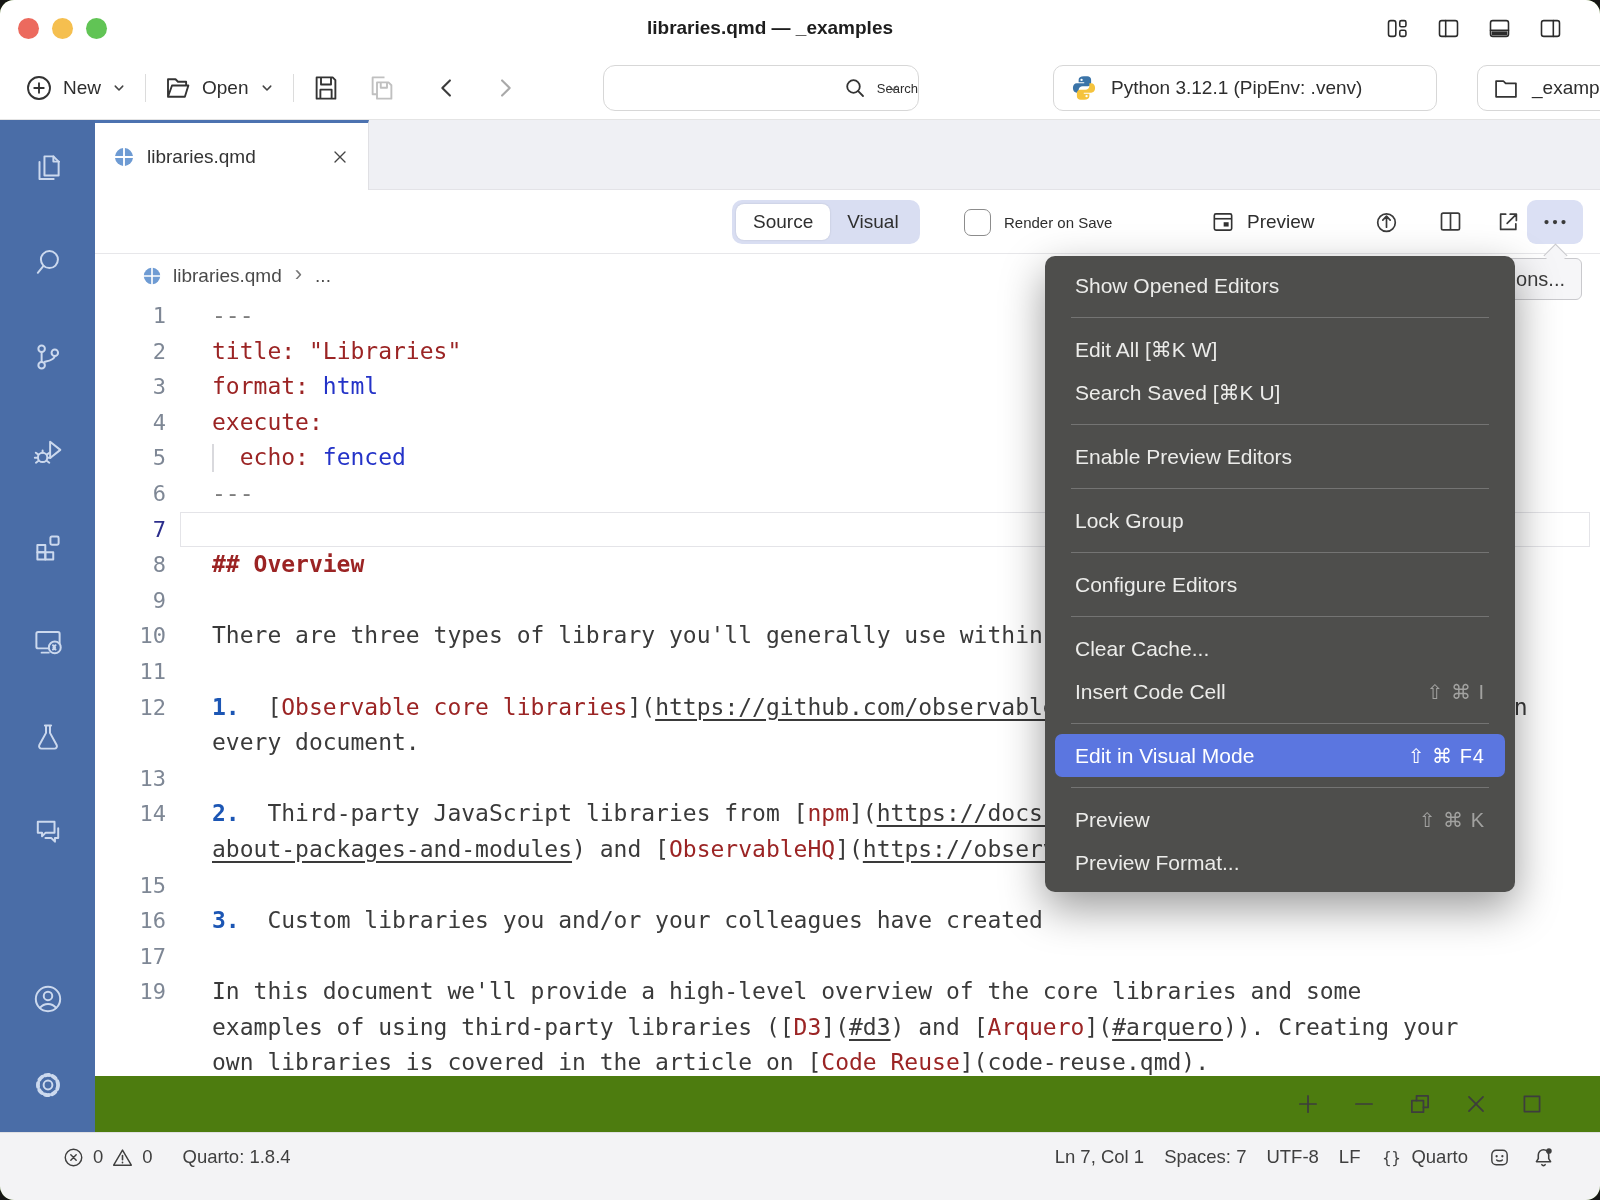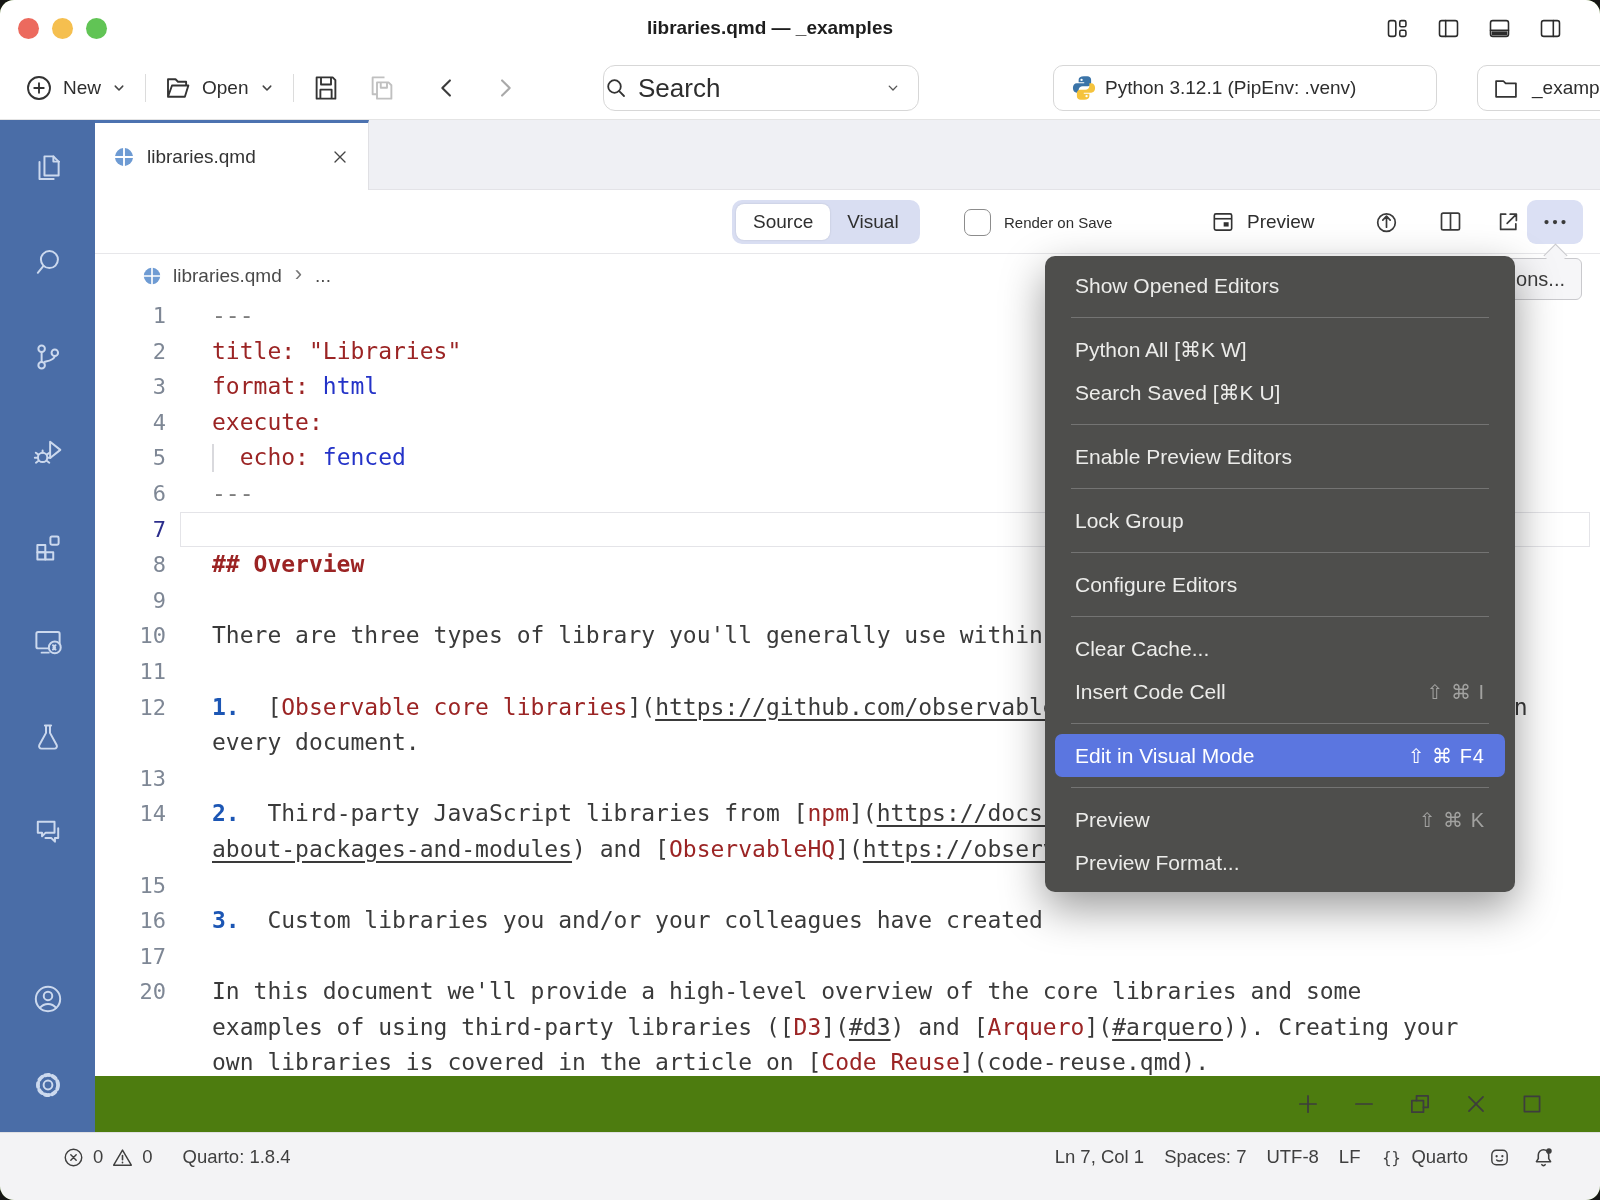--- a/index.html
+++ b/index.html
@@ -20,24 +20,24 @@
   .toolbar{position:absolute;top:56px;left:0;right:0;height:64px;background:#fff;border-bottom:1px solid #e4e4e4;box-sizing:border-box;}
   .tb-left{position:absolute;left:24px;top:0;height:63px;display:flex;align-items:center;}
   .tb-btn{display:flex;align-items:center;gap:9px;color:#2e2e2e;font-size:19px;}
   .tb-btn .ic{width:30px;height:30px;color:#333;}
   .tb-btn .caret{width:18px;height:18px;color:#444;}
   .tb-sep{width:1px;height:28px;background:#dcdcdc;margin:0 17px;}
   .icon-btn{width:30px;height:30px;color:#333;}
   .icon-btn.dim{color:#c0c0c0;}
   .nav-back{margin-left:36px;color:#3c3c3c;width:28px;height:28px;}
   .nav-fwd{margin-left:30px;color:#a9a9a9;width:28px;height:28px;}
-  .search-box{position:absolute;left:603px;top:9px;width:316px;height:46px;border:1.5px solid #d7d7d7;border-radius:12px;box-sizing:border-box;display:flex;align-items:center;justify-content:flex-start;gap:10px;color:#2e2e2e;font-size:26px;background:#fff;}
+  .search-box{position:absolute;left:603px;top:9px;width:316px;height:46px;border:1.5px solid #d7d7d7;border-radius:12px;box-sizing:border-box;display:flex;align-items:center;justify-content:flex-end;gap:10px;color:#2e2e2e;font-size:13px;background:#fff;}
   .search-box .mag{width:24px;height:24px;color:#333;}
   .search-box .caret{position:absolute;right:16px;width:18px;height:18px;color:#555;}
-  .interp{position:absolute;left:1053px;top:9px;width:384px;height:46px;border:1.5px solid #d7d7d7;border-radius:10px;box-sizing:border-box;display:flex;align-items:center;gap:7px;padding:0 16px;font-size:19px;color:#2e2e2e;background:#fff;}
+  .interp{position:absolute;left:1053px;top:9px;width:384px;height:46px;border:1.5px solid #d7d7d7;border-radius:10px;box-sizing:border-box;display:flex;align-items:center;gap:13px;padding:0 16px;font-size:19px;color:#2e2e2e;background:#fff;}
   .interp .ic{width:28px;height:28px;}
   .workspace{position:absolute;left:1477px;top:9px;width:160px;height:46px;border:1.5px solid #d7d7d7;border-radius:10px;box-sizing:border-box;display:flex;align-items:center;gap:12px;padding:0 14px;font-size:19px;color:#2e2e2e;background:#fff;overflow:hidden;white-space:nowrap;}
   .workspace .ic{width:28px;height:28px;color:#333;}
 
   
   .activitybar{position:absolute;top:120px;left:0;width:95px;bottom:68px;background:#4a6da7;display:flex;flex-direction:column;align-items:center;padding:30px 0;box-sizing:border-box;}
   .ab-top{display:flex;flex-direction:column;gap:61px;}
   .ab-bottom{margin-top:auto;display:flex;flex-direction:column;gap:52px;}
   .ab-item{width:34px;height:34px;color:#ccd9ee;cursor:pointer;}
 
@@ -390,21 +390,21 @@
       <div class="code-row"><div class="gutter">10</div><div class="line"><span class="seg-plain">There are three types of library you'll generally use within OJS:</span></div></div>
       <div class="code-row"><div class="gutter">11</div><div class="line"></div></div>
       <div class="code-row"><div class="gutter">12</div><div class="line"><span class="seg-num">1.</span><span class="seg-plain">  [</span><span class="seg-red">Observable core libraries</span><span class="seg-plain">](</span><span class="seg-url">https://github.com/observablehq/stdlib</span><span class="seg-plain">) implicitly available in</span></div></div>
       <div class="code-row"><div class="gutter"></div><div class="line"><span class="seg-plain">every document.</span></div></div>
       <div class="code-row"><div class="gutter">13</div><div class="line"></div></div>
       <div class="code-row"><div class="gutter">14</div><div class="line"><span class="seg-num">2.</span><span class="seg-plain">  Third-party JavaScript libraries from [</span><span class="seg-red">npm</span><span class="seg-plain">](</span><span class="seg-url">https://docs.npmjs.com/</span></div></div>
       <div class="code-row"><div class="gutter"></div><div class="line"><span class="seg-url">about-packages-and-modules</span><span class="seg-plain">) and [</span><span class="seg-red">ObservableHQ</span><span class="seg-plain">](</span><span class="seg-url">https://observablehq.com</span><span class="seg-plain">)</span></div></div>
       <div class="code-row"><div class="gutter">15</div><div class="line"></div></div>
       <div class="code-row"><div class="gutter">16</div><div class="line"><span class="seg-num">3.</span><span class="seg-plain">  Custom libraries you and/or your colleagues have created</span></div></div>
       <div class="code-row"><div class="gutter">17</div><div class="line"></div></div>
-      <div class="code-row"><div class="gutter">20</div><div class="line"><span class="seg-plain">In this document we'll provide a high-level overview of the core libraries and some</span></div></div>
+      <div class="code-row"><div class="gutter">19</div><div class="line"><span class="seg-plain">In this document we'll provide a high-level overview of the core libraries and some</span></div></div>
       <div class="code-row"><div class="gutter"></div><div class="line"><span class="seg-plain">examples of using third-party libraries ([</span><span class="seg-red">D3</span><span class="seg-plain">](</span><span class="seg-url">#d3</span><span class="seg-plain">) and [</span><span class="seg-red">Arquero</span><span class="seg-plain">](</span><span class="seg-url">#arquero</span><span class="seg-plain">)). Creating your</span></div></div>
       <div class="code-row"><div class="gutter"></div><div class="line"><span class="seg-plain">own libraries is covered in the article on [</span><span class="seg-red">Code Reuse</span><span class="seg-plain">](code-reuse.qmd).</span></div></div>
     </div>
 
   <div class="panel-actions" style="bottom:68px;height:56px;top:auto;" id="panel-actions">
       <span class="ic">
         <svg viewBox="0 0 24 24" fill="none" stroke="currentColor" stroke-width="1.4" stroke-linecap="round" stroke-linejoin="round">
           <path d="M12 4.5v15M4.5 12h15" stroke-width="1.6"></path>
         </svg>
       </span>
@@ -500,21 +500,21 @@
       <span>More Actions...</span>
     </div>
   <div class="tooltip-notch"></div>
 
   <div class="ctx-menu" id="ctx-menu">
       <div class="menu-item">
         <span class="lbl">Show Opened Editors</span>
       </div>
       <div class="menu-sep"></div>
       <div class="menu-item">
-        <span class="lbl">Python All [⌘K W]</span>
+        <span class="lbl">Edit All [⌘K W]</span>
       </div>
       <div class="menu-item">
         <span class="lbl">Search Saved [⌘K U]</span>
       </div>
       <div class="menu-sep"></div>
       <div class="menu-item">
         <span class="lbl">Enable Preview Editors</span>
       </div>
       <div class="menu-sep"></div>
       <div class="menu-item">

